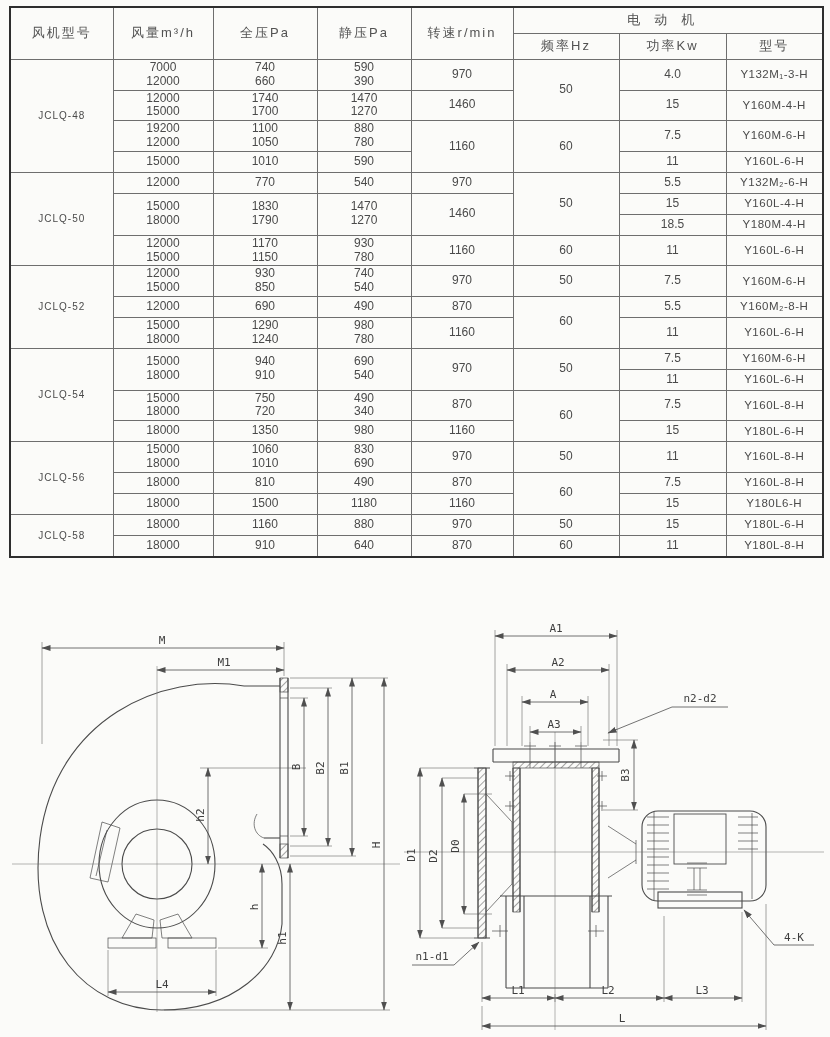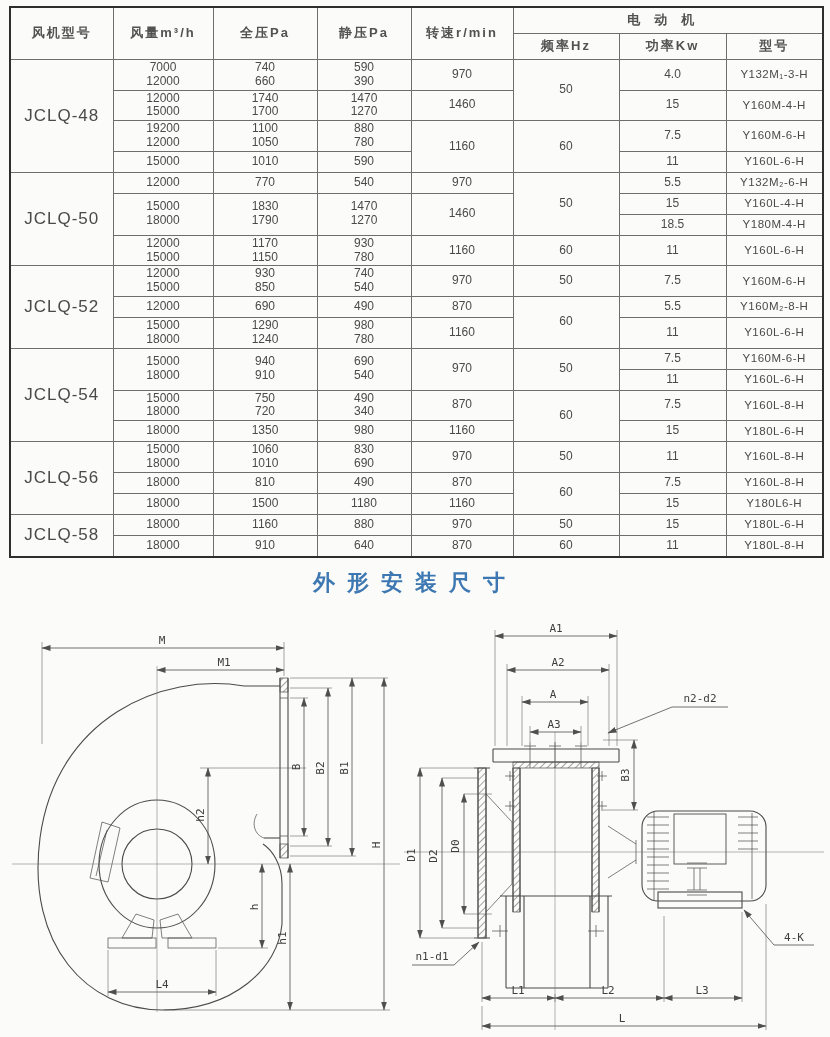--- a/index.html
+++ b/index.html
@@ -5,23 +5,23 @@
   html,body{margin:0;padding:0;background:#e8e8e6;}
   .page{position:relative;width:830px;height:1037px;background:#fbfbf9;overflow:hidden;
         font-family:"Liberation Sans","DejaVu Sans",sans-serif;}
   
   .spec-wrap{position:absolute;left:9px;top:6px;}
   table.spec{border-collapse:collapse;table-layout:fixed;width:813px;border:2px solid #2e2e2e;}
   table.spec th,table.spec td{
       border:1px solid #6e6e6e;text-align:center;vertical-align:middle;
       color:#4a4a4a;padding:1px 0;font-size:12px;line-height:1.15;
       white-space:pre-line;height:18px;overflow:hidden;}
-  table.spec th{font-size:13px;font-weight:bold;color:#525252;letter-spacing:2px;height:23px;}
+  table.spec th{font-size:13px;font-weight:normal;color:#525252;letter-spacing:2px;height:23px;}
   table.spec th.motor{letter-spacing:14px;}
-  table.spec td.mdl{letter-spacing:1px;font-size:17px;}
+  table.spec td.mdl{letter-spacing:1px;font-size:10px;}
   table.spec td.mot{letter-spacing:.5px;font-size:11.5px;}
   table.spec tr.grp td{border-top:1.6px solid #3a3a3a;}
   
   .sec-title{position:absolute;left:0;top:568px;width:100%;text-align:center;
       font-size:22px;font-weight:bold;color:#3d78b2;letter-spacing:12px;}
   
   .dwgL{position:absolute;left:12px;top:616px;}
   .dwgR{position:absolute;left:400px;top:596px;}
   svg .o{stroke:#4b4b4b;stroke-width:1.1;fill:none;}
   svg .t{stroke:#4b4b4b;stroke-width:.7;fill:none;}
@@ -261,21 +261,20 @@
             <td>640</td>
             <td>870</td>
             <td>60</td>
             <td>11</td>
             <td class="mot">Y180L-8-H</td>
           </tr>
         </tbody>
     </table>
   </div>
 
-  <div class="sec-title">外形安装尺寸</div>
 
   <svg class="dwgL" width="392" height="418" viewBox="0 0 392 418">
     <defs>
       <pattern id="hx" width="5" height="5" patternUnits="userSpaceOnUse" patternTransform="rotate(45)">
         <line x1="0" y1="0" x2="0" y2="5" stroke="#4b4b4b" stroke-width="1"></line>
       </pattern>
       <marker id="arL" markerWidth="10" markerHeight="8" refX="8.5" refY="3" orient="auto-start-reverse" markerUnits="userSpaceOnUse">
         <path d="M0,0L9,3L0,6Z" fill="#4f4f4f"></path>
       </marker>
     </defs>

